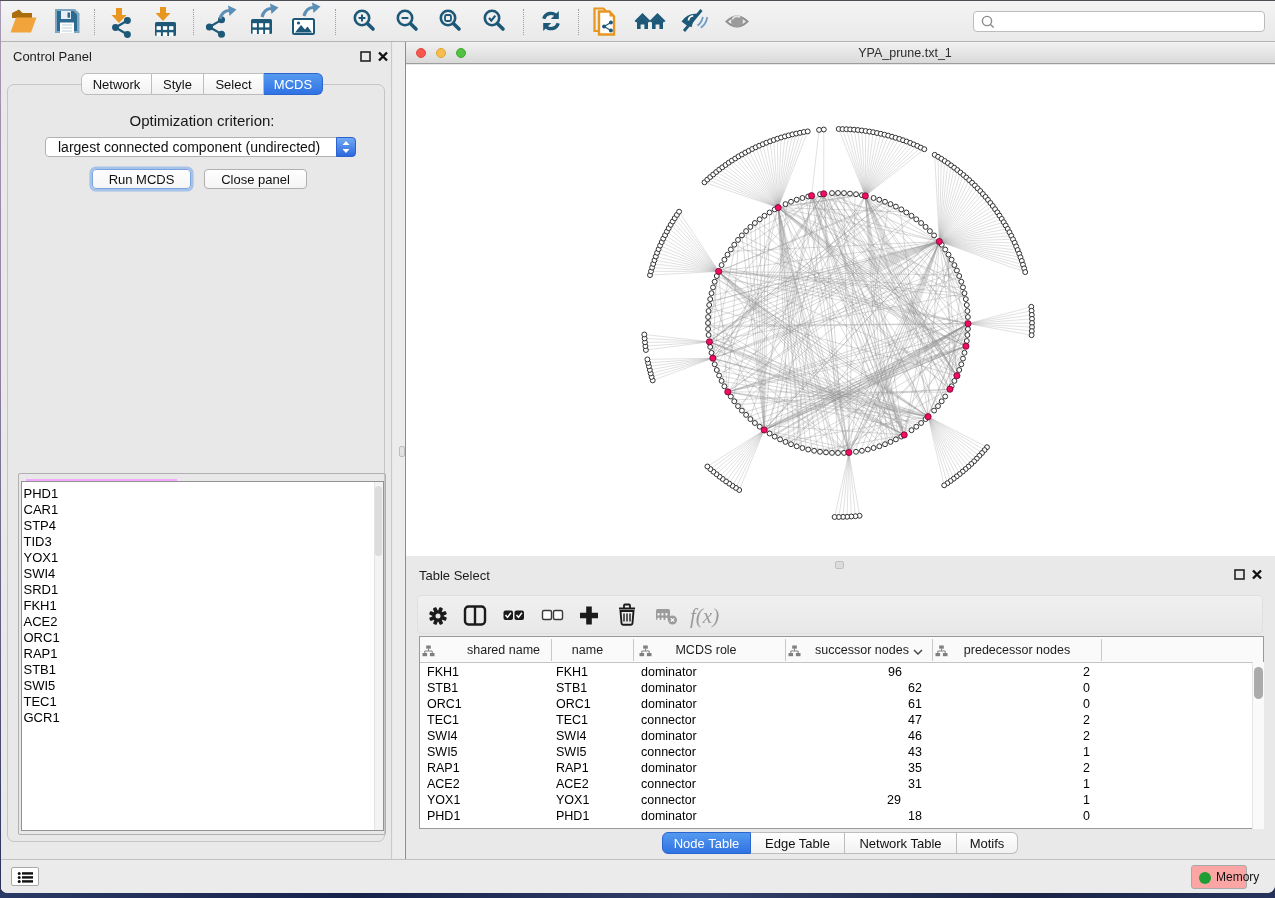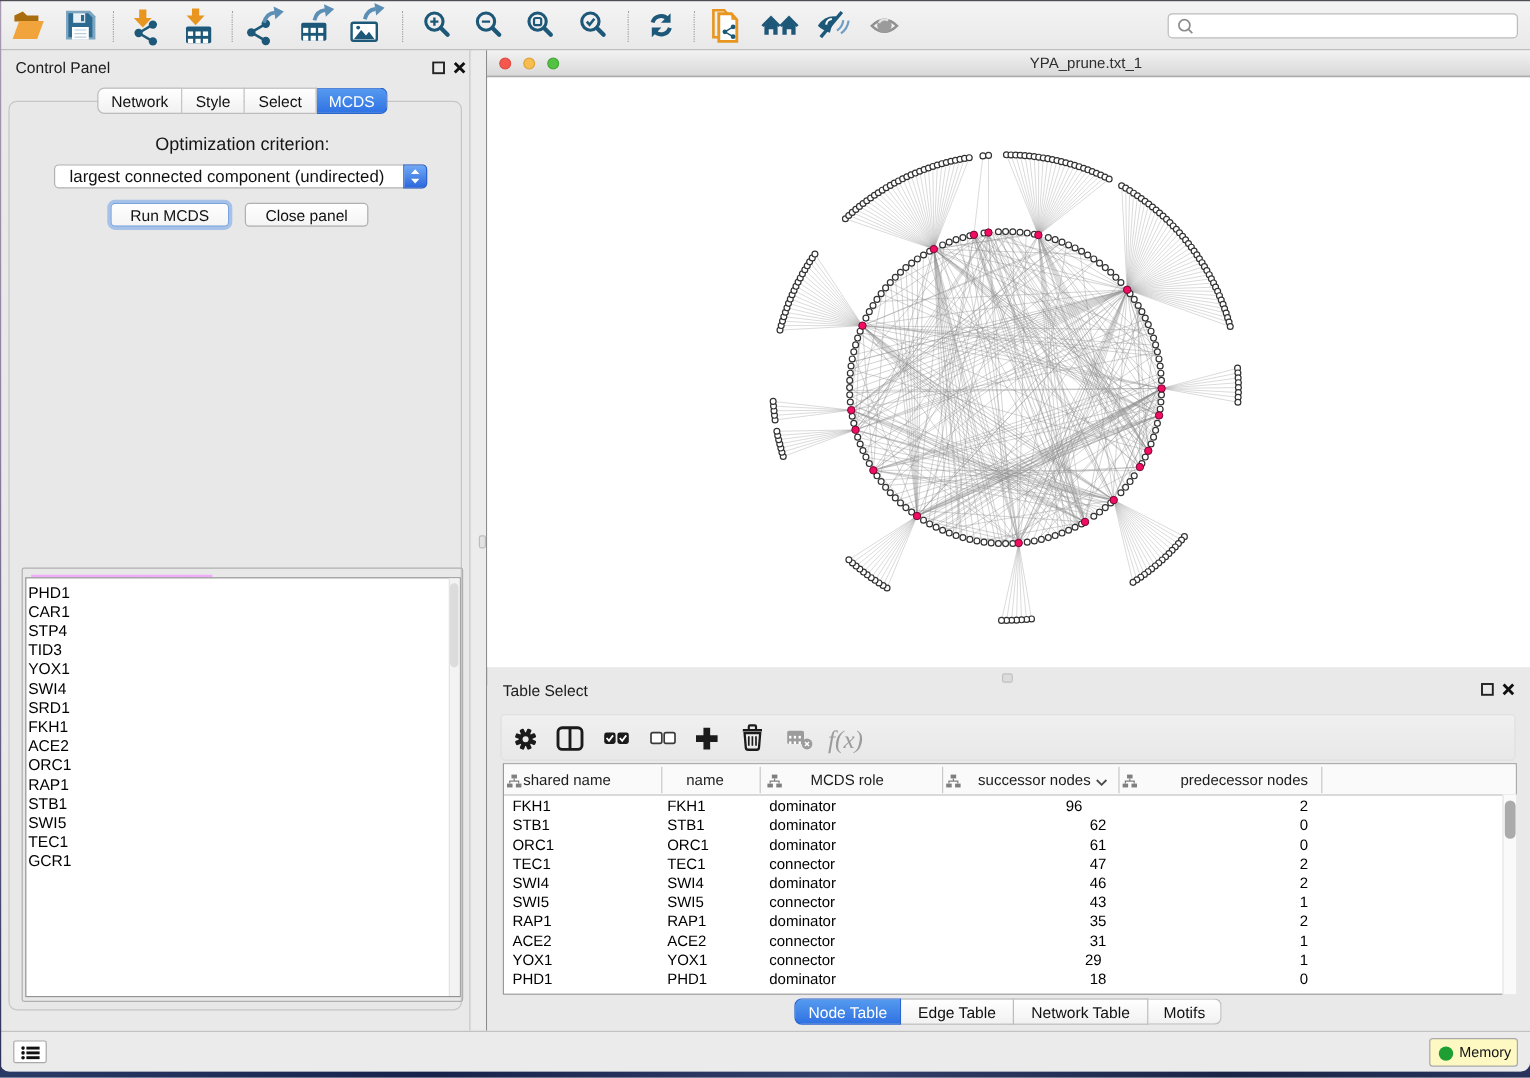--- a/index.html
+++ b/index.html
@@ -52,21 +52,21 @@
 .hsep{position:absolute;top:2px;height:22px;width:0;border-left:1px solid #c9c9c9}
 .hlab{position:absolute;top:6px;font-size:12.5px;color:#1c1c1c}
 .row{position:absolute;left:0;width:843px;height:16px;font-size:12.5px;color:#000}
 .row span{position:absolute;top:0;line-height:16px}
 .ra{text-align:right}
 #ttrack{position:absolute;right:0;top:26px;width:12px;height:165px;background:#fafafa;border-left:1px solid #e4e4e4}
 #tthumb{position:absolute;right:1.5px;top:4px;width:9px;height:32px;background:#ababab;border-radius:4.5px}
 
 #sbar{position:absolute;left:0;top:859px;width:1275px;height:34px;background:#ebebeb;border-top:1px solid #c2c2c2}
 #lbtn{position:absolute;left:11px;top:867px;width:28px;height:19px;background:#fff;border:1px solid #a8a8a8;border-radius:2px}
-#membtn{position:absolute;left:1191px;top:865px;width:74px;height:24px;background:#fef9c3;border:1px solid #a9a9a9;border-radius:3px;font-size:12px;color:#111}
+#membtn{position:absolute;left:1191px;top:865px;width:56px;height:24px;background:#fca5a5;border:1px solid #a9a9a9;border-radius:3px;font-size:12px;color:#111}
 #memdot{position:absolute;left:7px;top:6px;width:12px;height:12px;border-radius:50%;background:#1e9e33}
 #memtxt{position:absolute;left:24px;top:4px}
 .wc{position:absolute;font-size:0}
 </style></head><body>
 <div id="app">
 <div id="toolbar">
 <svg width="770" height="41" viewBox="0 0 770 41" style="position:absolute;left:0;top:0">
         <path d="M12 12 l7 -3.5 3.5 3.5 h9.5 v5 H12 z" fill="#a96d10"></path>
         <path d="M10.5 31.5 L16 16.5 h20.5 l-5.5 15 z" fill="#f2a43c"></path>
         <path d="M55 8 h20 l4.5 4.5 v19.5 h-24.5 z" fill="#7da6c0"></path>
@@ -1047,25 +1047,25 @@
         <text x="272" y="27" font-family="Liberation Serif,serif" font-style="italic" font-size="21" fill="#9c9c9c">f(x)</text>
       </svg>
     </div>
 <div id="tbl">
 <div id="thead">
 <div class="hsep" style="left:131px"></div>
 <div class="hsep" style="left:213px"></div>
 <div class="hsep" style="left:365px"></div>
 <div class="hsep" style="left:512px"></div>
 <div class="hsep" style="left:681px"></div>
-<div class="hlab" style="left:16px;width:104px;text-align:left">shared name</div>
+<div class="hlab" style="left:16px;width:104px;text-align:right">shared name</div>
 <div class="hlab" style="left:131px;width:73px;text-align:center">name</div>
 <div class="hlab" style="left:219px;width:134px;text-align:center">MCDS role</div>
 <div class="hlab" style="left:374px;width:136px;text-align:center">successor nodes</div>
-<div class="hlab" style="left:524px;width:146px;text-align:right">predecessor nodes</div>
+<div class="hlab" style="left:524px;width:146px;text-align:center">predecessor nodes</div>
 </div>
 </div>
 <svg width="13" height="12" viewBox="0 0 13 12" style="position:absolute;left:422px;top:645px">
       <rect x="4.2" y="0.5" width="4.6" height="3.2" fill="#7f7f7f"></rect>
       <rect x="0.5" y="8" width="4.6" height="3.2" fill="#7f7f7f"></rect>
       <rect x="7.9" y="8" width="4.6" height="3.2" fill="#7f7f7f"></rect>
       <path d="M6.5 3.7 v2.2 M2.8 8 v-2 h7.4 v2" fill="none" stroke="#7f7f7f" stroke-width="1"></path>
     </svg>
 <svg width="13" height="12" viewBox="0 0 13 12" style="position:absolute;left:639px;top:645px">
       <rect x="4.2" y="0.5" width="4.6" height="3.2" fill="#7f7f7f"></rect>
@@ -1142,21 +1142,21 @@
         <span style="left:7px">ACE2</span>
         <span style="left:136px">ACE2</span>
         <span style="left:221px">connector</span>
         <span class="ra" style="left:402px;width:100px">31</span>
         <span class="ra" style="left:570px;width:100px">1</span>
       </div>
 <div class="row" style="top:129px">
         <span style="left:7px">YOX1</span>
         <span style="left:136px">YOX1</span>
         <span style="left:221px">connector</span>
-        <span class="ra" style="left:398px;width:100px">29</span>
+        <span class="ra" style="left:381px;width:100px">29</span>
         <span class="ra" style="left:570px;width:100px">1</span>
       </div>
 <div class="row" style="top:145px">
         <span style="left:7px">PHD1</span>
         <span style="left:136px">PHD1</span>
         <span style="left:221px">dominator</span>
         <span class="ra" style="left:402px;width:100px">18</span>
         <span class="ra" style="left:570px;width:100px">0</span>
       </div>
 </div>

